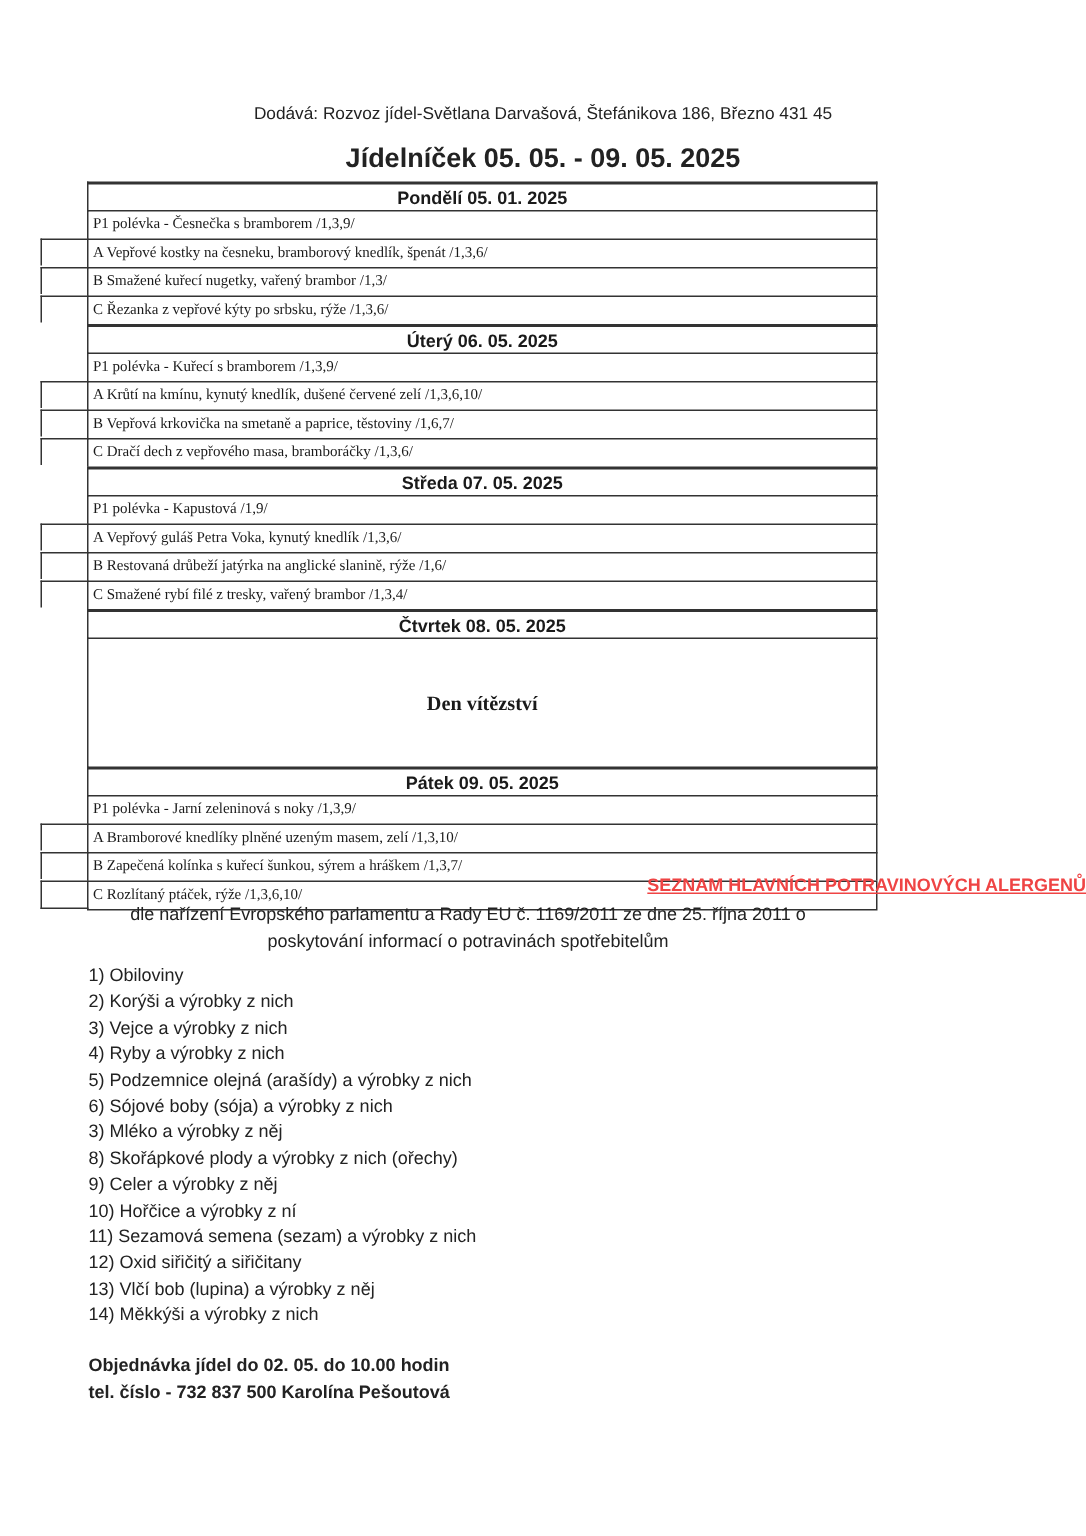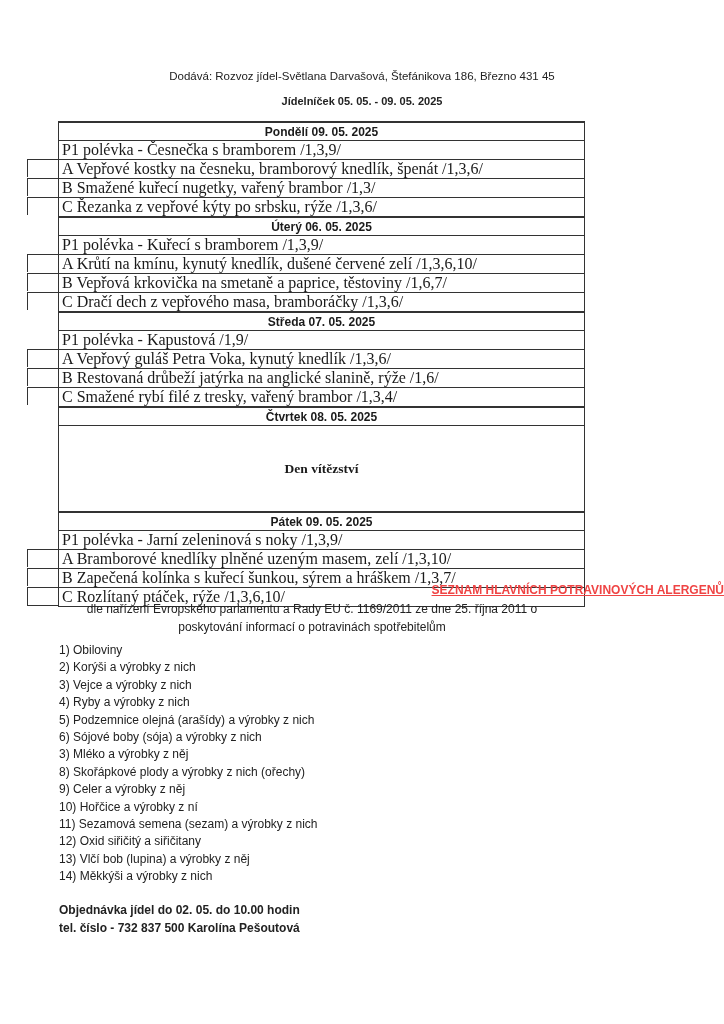--- a/index.html
+++ b/index.html
@@ -1,26 +1,26 @@
 <!DOCTYPE html>
 <html><head>
 <meta charset="utf-8">
 <style>
   html, body { margin: 0; padding: 0; background: #ffffff; }
   body { width: 724px; height: 1024px; position: relative; overflow: hidden; color: #1a1a1a; }
   .sans { font-family: "Liberation Sans", "DejaVu Sans", sans-serif; }
   .serif { font-family: "Liberation Serif", "DejaVu Serif", serif; }
 
   .supplier { position: absolute; left: 0; width: 724px; top: 70px; text-align: center; font-size: 11.5px; color: #222; }
-  .title { position: absolute; left: 0; width: 724px; top: 95px; text-align: center; font-size: 11px; font-weight: bold; color: #222; }
+  .title { position: absolute; left: 0; width: 724px; top: 95px; text-align: center; font-size: 18px; font-weight: bold; color: #222; }
 
   .menu { position: absolute; left: 27px; top: 121px; width: 557px; }
   .row { position: relative; height: 19px; }
   .row .box { position: absolute; left: 0; top: 0; width: 31px; height: 17px; border: 1px solid #333; border-right: none; border-bottom: none; }
-  .row .cell { position: absolute; left: 31px; top: 0; width: 522px; height: 18px; border: 1.5px solid #333; border-bottom: none; padding-left: 3px; font-size: 16px; line-height: 18px; white-space: nowrap; overflow: hidden; box-sizing: content-box; }
+  .row .cell { position: absolute; left: 31px; top: 0; width: 522px; height: 18px; border: 1.5px solid #333; border-bottom: none; padding-left: 3px; font-size: 10px; line-height: 18px; white-space: nowrap; overflow: hidden; box-sizing: content-box; }
   .row.last .cell { border-bottom: 1.5px solid #333; }
   .row.last .box { border-bottom: 1px solid #333; }
   .day-head .cell { text-align: center; font-weight: bold; font-size: 12px; padding-left: 0; width: 525px; border-top: 2px solid #333; }
   .holiday { position: relative; height: 86px; }
   .holiday .cell { position: absolute; left: 31px; top: 0; width: 525px; height: 86px; border: 1.5px solid #333; border-bottom: none; text-align: center; line-height: 86px; font-weight: bold; font-size: 13.5px; }
 
   .allergen-title { position: absolute; left: 0; width: 724px; top: 583px; text-align: right; font-size: 12px; font-weight: bold; text-decoration: underline; color: #ef4444; }
   .allergen-sub { position: absolute; left: 0; width: 624px; top: 600px; text-align: center; font-size: 12px; line-height: 18px; color: #222; }
   .allergen-list { position: absolute; left: 59px; top: 642px; margin: 0; padding: 0; list-style: none; font-size: 12px; line-height: 17.4px; color: #222; }
 
@@ -28,21 +28,21 @@
 </style>
 </head>
 <body>
 
 <div class="supplier sans">Dodává: Rozvoz jídel-Světlana Darvašová, Štefánikova 186, Březno 431 45</div>
 <div class="title sans">Jídelníček 05. 05. - 09. 05. 2025</div>
 
 <div class="menu">
 
   <div class="row day-head nobox">
-    <div class="cell sans">Pondělí 09. 05. 2025</div>
+    <div class="cell sans">Pondělí 05. 01. 2025</div>
   </div>
   <div class="row nobox">
     <div class="cell serif">P1 polévka - Česnečka s bramborem /1,3,9/</div>
   </div>
   <div class="row">
     <div class="box"></div>
     <div class="cell serif">A Vepřové kostky na česneku, bramborový knedlík, špenát /1,3,6/</div>
   </div>
   <div class="row">
     <div class="box"></div>

